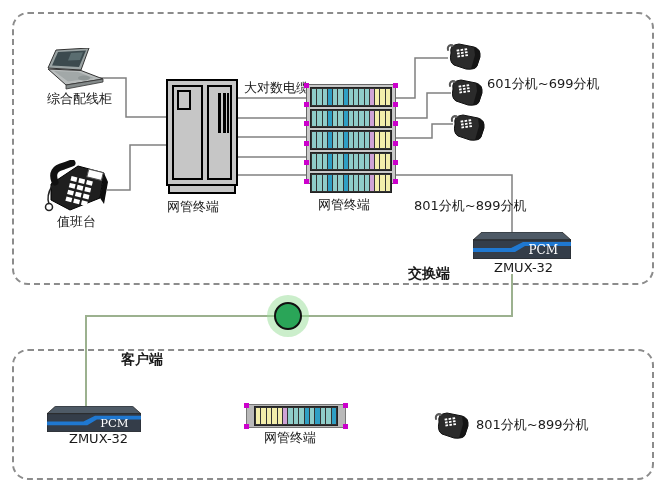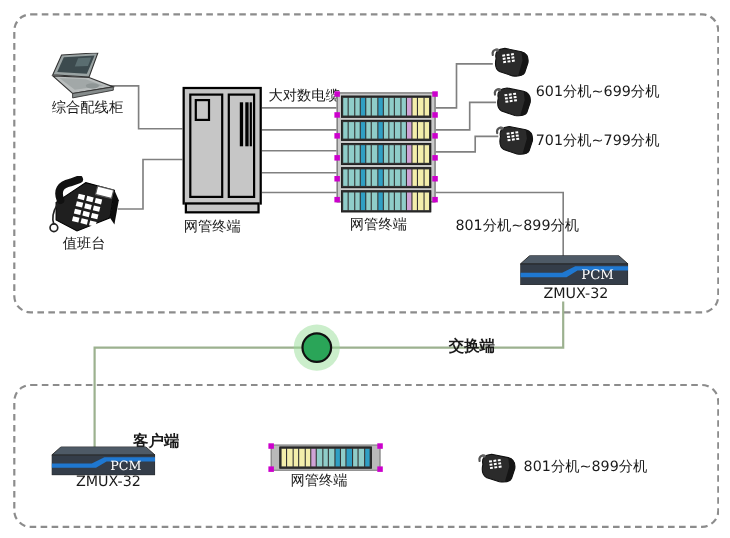--- a/index.html
+++ b/index.html
@@ -2,21 +2,21 @@
 <html><head>
 <meta charset="utf-8">
 <style>
   html,body{margin:0;padding:0;background:#fff;}
   #canvas{position:relative;width:664px;height:489px;background:#fff;overflow:hidden;
           font-family:"DejaVu Sans","Liberation Sans",sans-serif;color:#1a1a1a;}
   .zone{position:absolute;border:2px dashed #8c8c8c;border-radius:16px;background:transparent;}
   #zone-top{left:12px;top:12px;width:638px;height:269px;}
   #zone-bottom{left:12px;top:349px;width:638px;height:127px;}
   .lbl{position:absolute;font-size:13px;line-height:15px;white-space:nowrap;}
-  .lbl-bold{font-weight:bold;font-size:14px;margin-top:42px;}
+  .lbl-bold{font-weight:bold;font-size:14px;}
   #wires{position:absolute;left:0;top:0;width:664px;height:489px;}
   
   #pbx{position:absolute;left:166px;top:79px;width:72px;height:107px;background:#c6c6c6;border:2px solid #000;box-sizing:border-box;}
   #pbx .door{position:absolute;top:4px;height:95px;border:2px solid #000;box-sizing:border-box;}
   #pbx-door-left{left:4px;width:31px;}
   #pbx-door-right{left:39px;width:25px;}
   #pbx-panel{position:absolute;left:3px;top:3px;width:14px;height:20px;border:2px solid #000;box-sizing:border-box;}
   .slot{position:absolute;top:6px;width:3px;height:40px;background:#000;}
   #pbx-base{position:absolute;left:168px;top:184px;width:68px;height:10px;background:#c6c6c6;border:2px solid #000;box-sizing:border-box;}
   
@@ -257,21 +257,20 @@
         <rect x="13" y="11" width="2.6" height="1.8"></rect>
         <rect x="17" y="11" width="2.6" height="1.8"></rect>
         <rect x="21" y="11" width="2.6" height="1.8"></rect>
         <rect x="13" y="14" width="2.6" height="1.8"></rect>
         <rect x="17" y="14" width="2.6" height="1.8"></rect>
         <rect x="21" y="14" width="2.6" height="1.8"></rect>
       </g>
       <path d="M4,9 Q3,5 7,4" fill="none" stroke="#555" stroke-width="2" stroke-linecap="round"></path>
       <circle cx="8" cy="4.5" r="1.6" fill="#666"></circle>
     </svg>
-  <div class="lbl" style="left:487px;top:121px">701分机~799分机</div>
 
   <div class="lbl" style="left:414px;top:198px">801分机~899分机</div>
 
   <svg class="dev pcm-box" style="left:473px;top:232px" width="98" height="27" viewBox="0 0 98 27">
       <polygon points="9,0 89,0 98,8 0,8" fill="#4e5a66" stroke="#222" stroke-width="0.8"></polygon>
       <rect x="0" y="8" width="98" height="19" fill="#343d49" stroke="#222" stroke-width="0.8"></rect>
       <polygon points="0,16 38,16 50,10 98,10 98,14 52,14 42,20 0,20" fill="#1f78d1"></polygon>
       <text x="85" y="22" text-anchor="end" font-family="DejaVu Serif, Liberation Serif, serif" font-size="12" fill="#fff">PCM</text>
     </svg>
   <div class="lbl" style="left:494px;top:260px">ZMUX-32</div>

